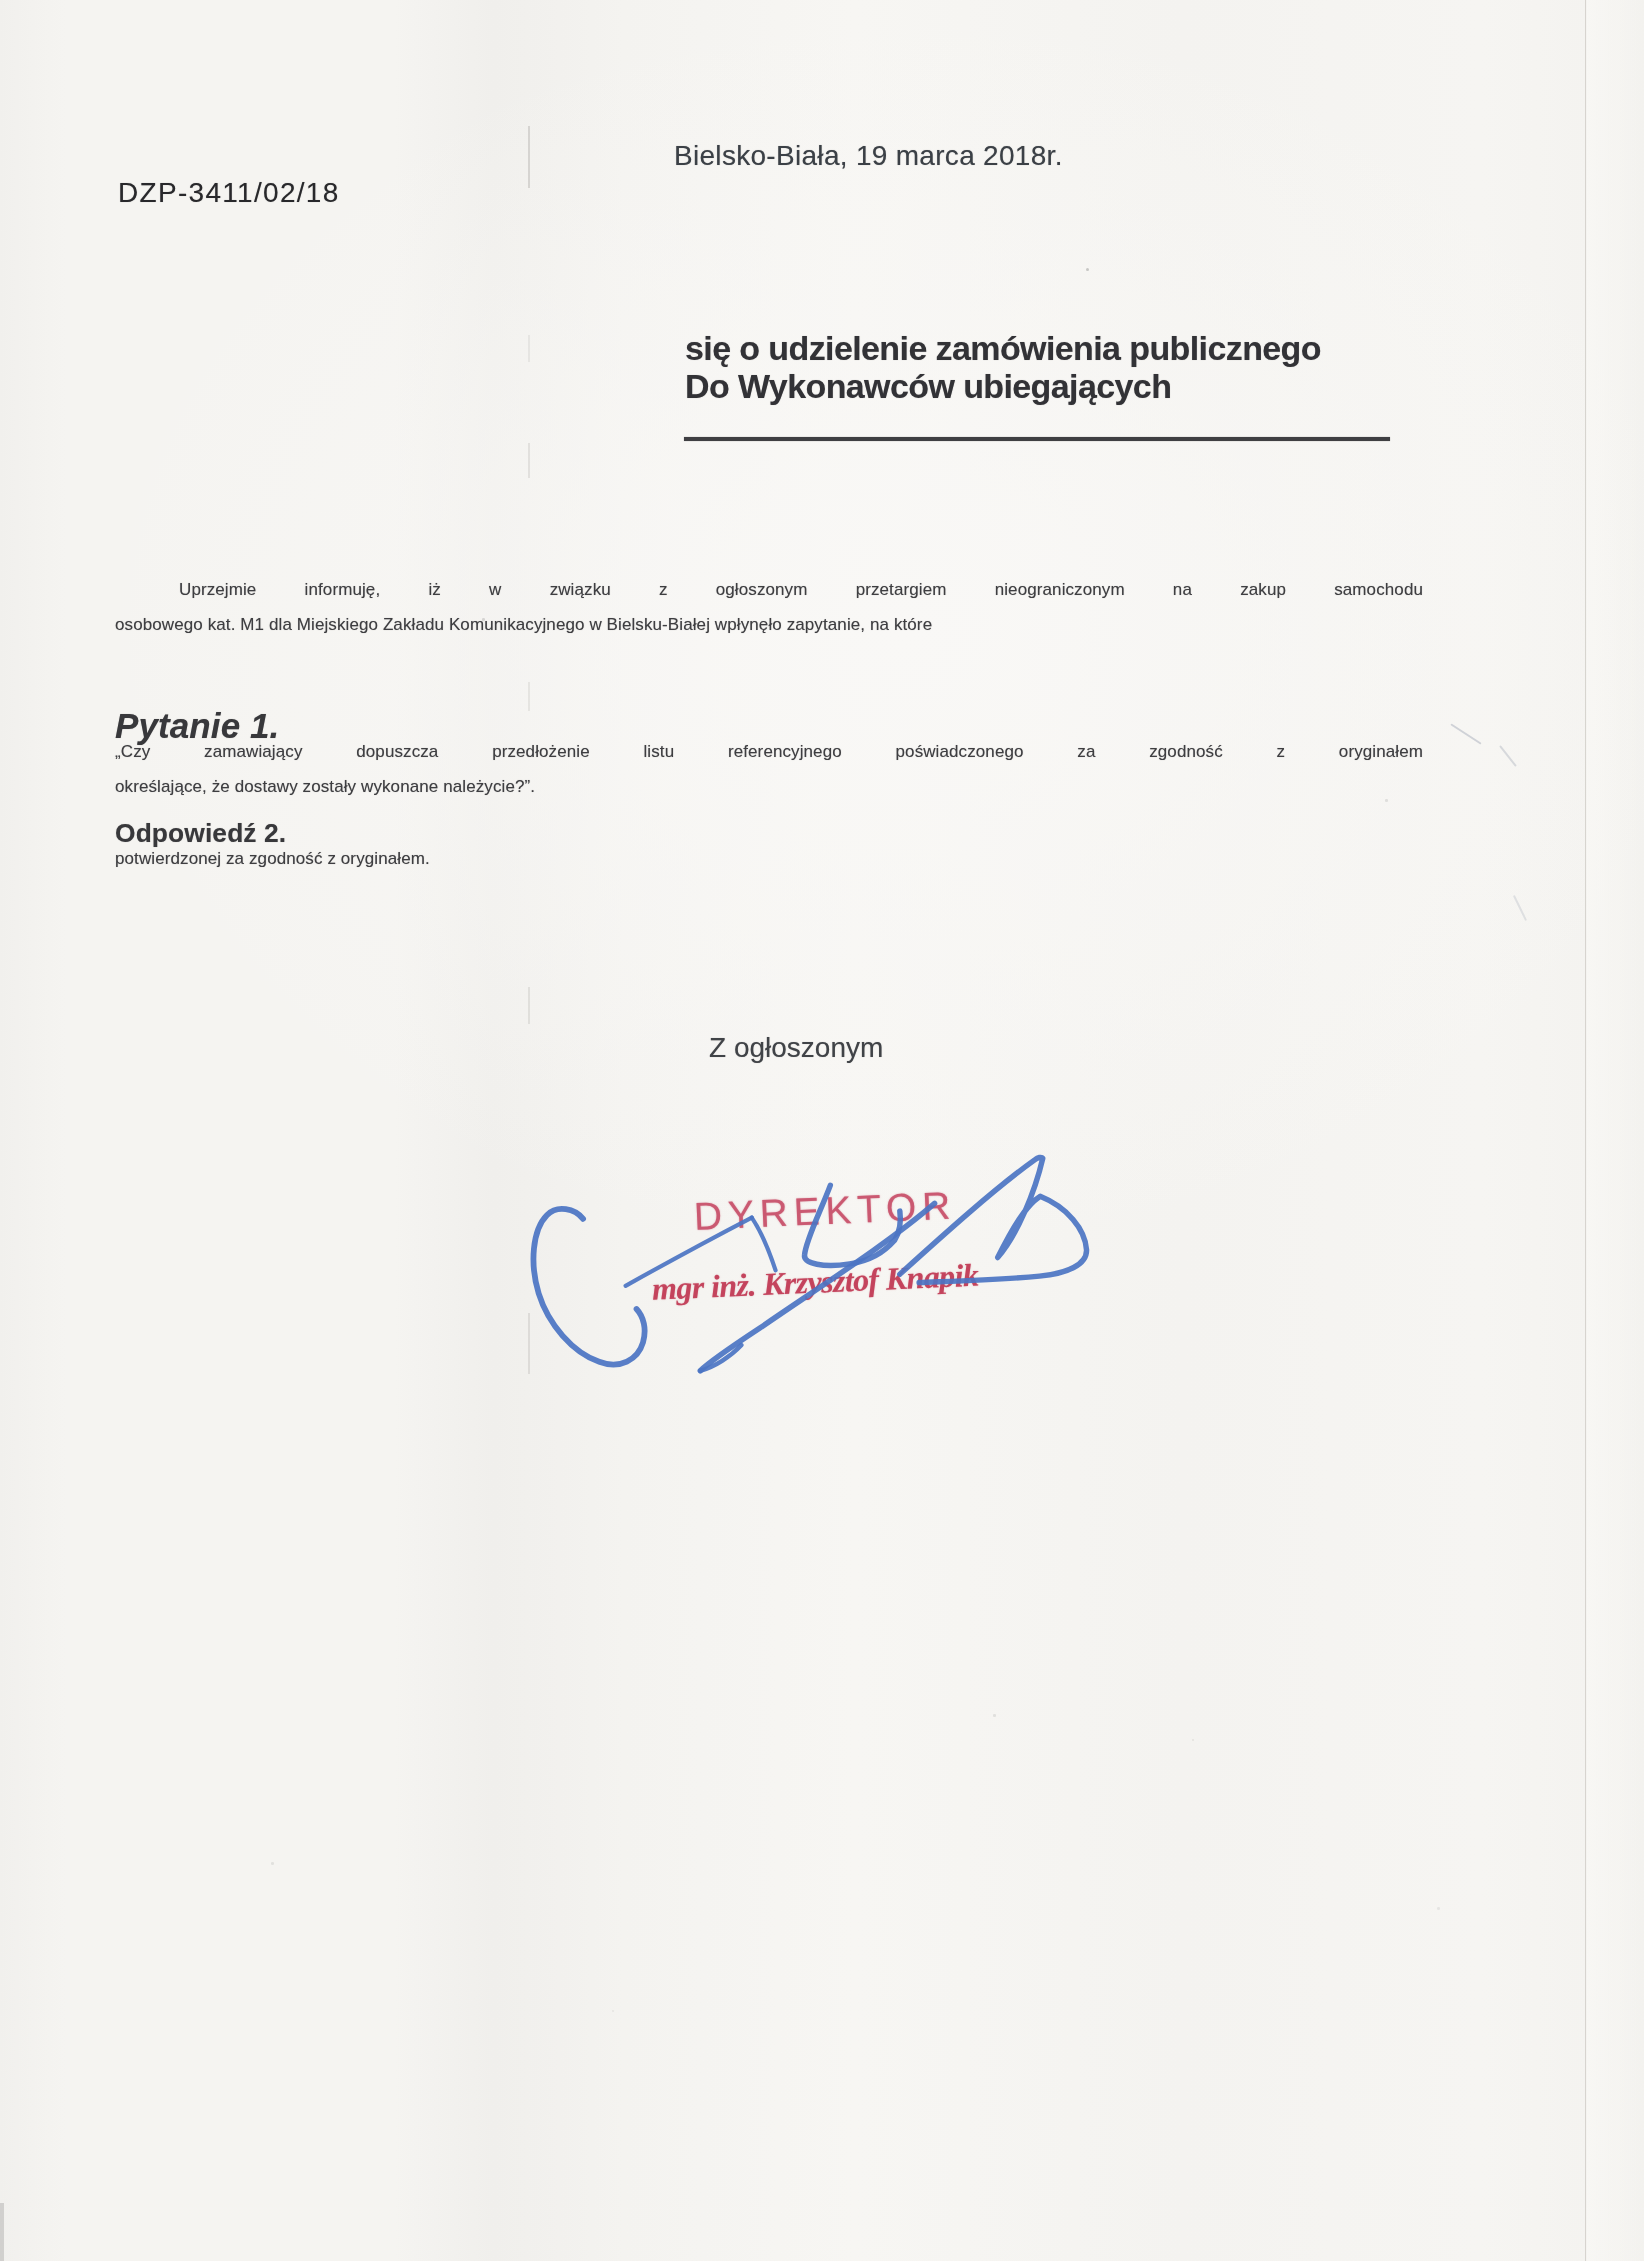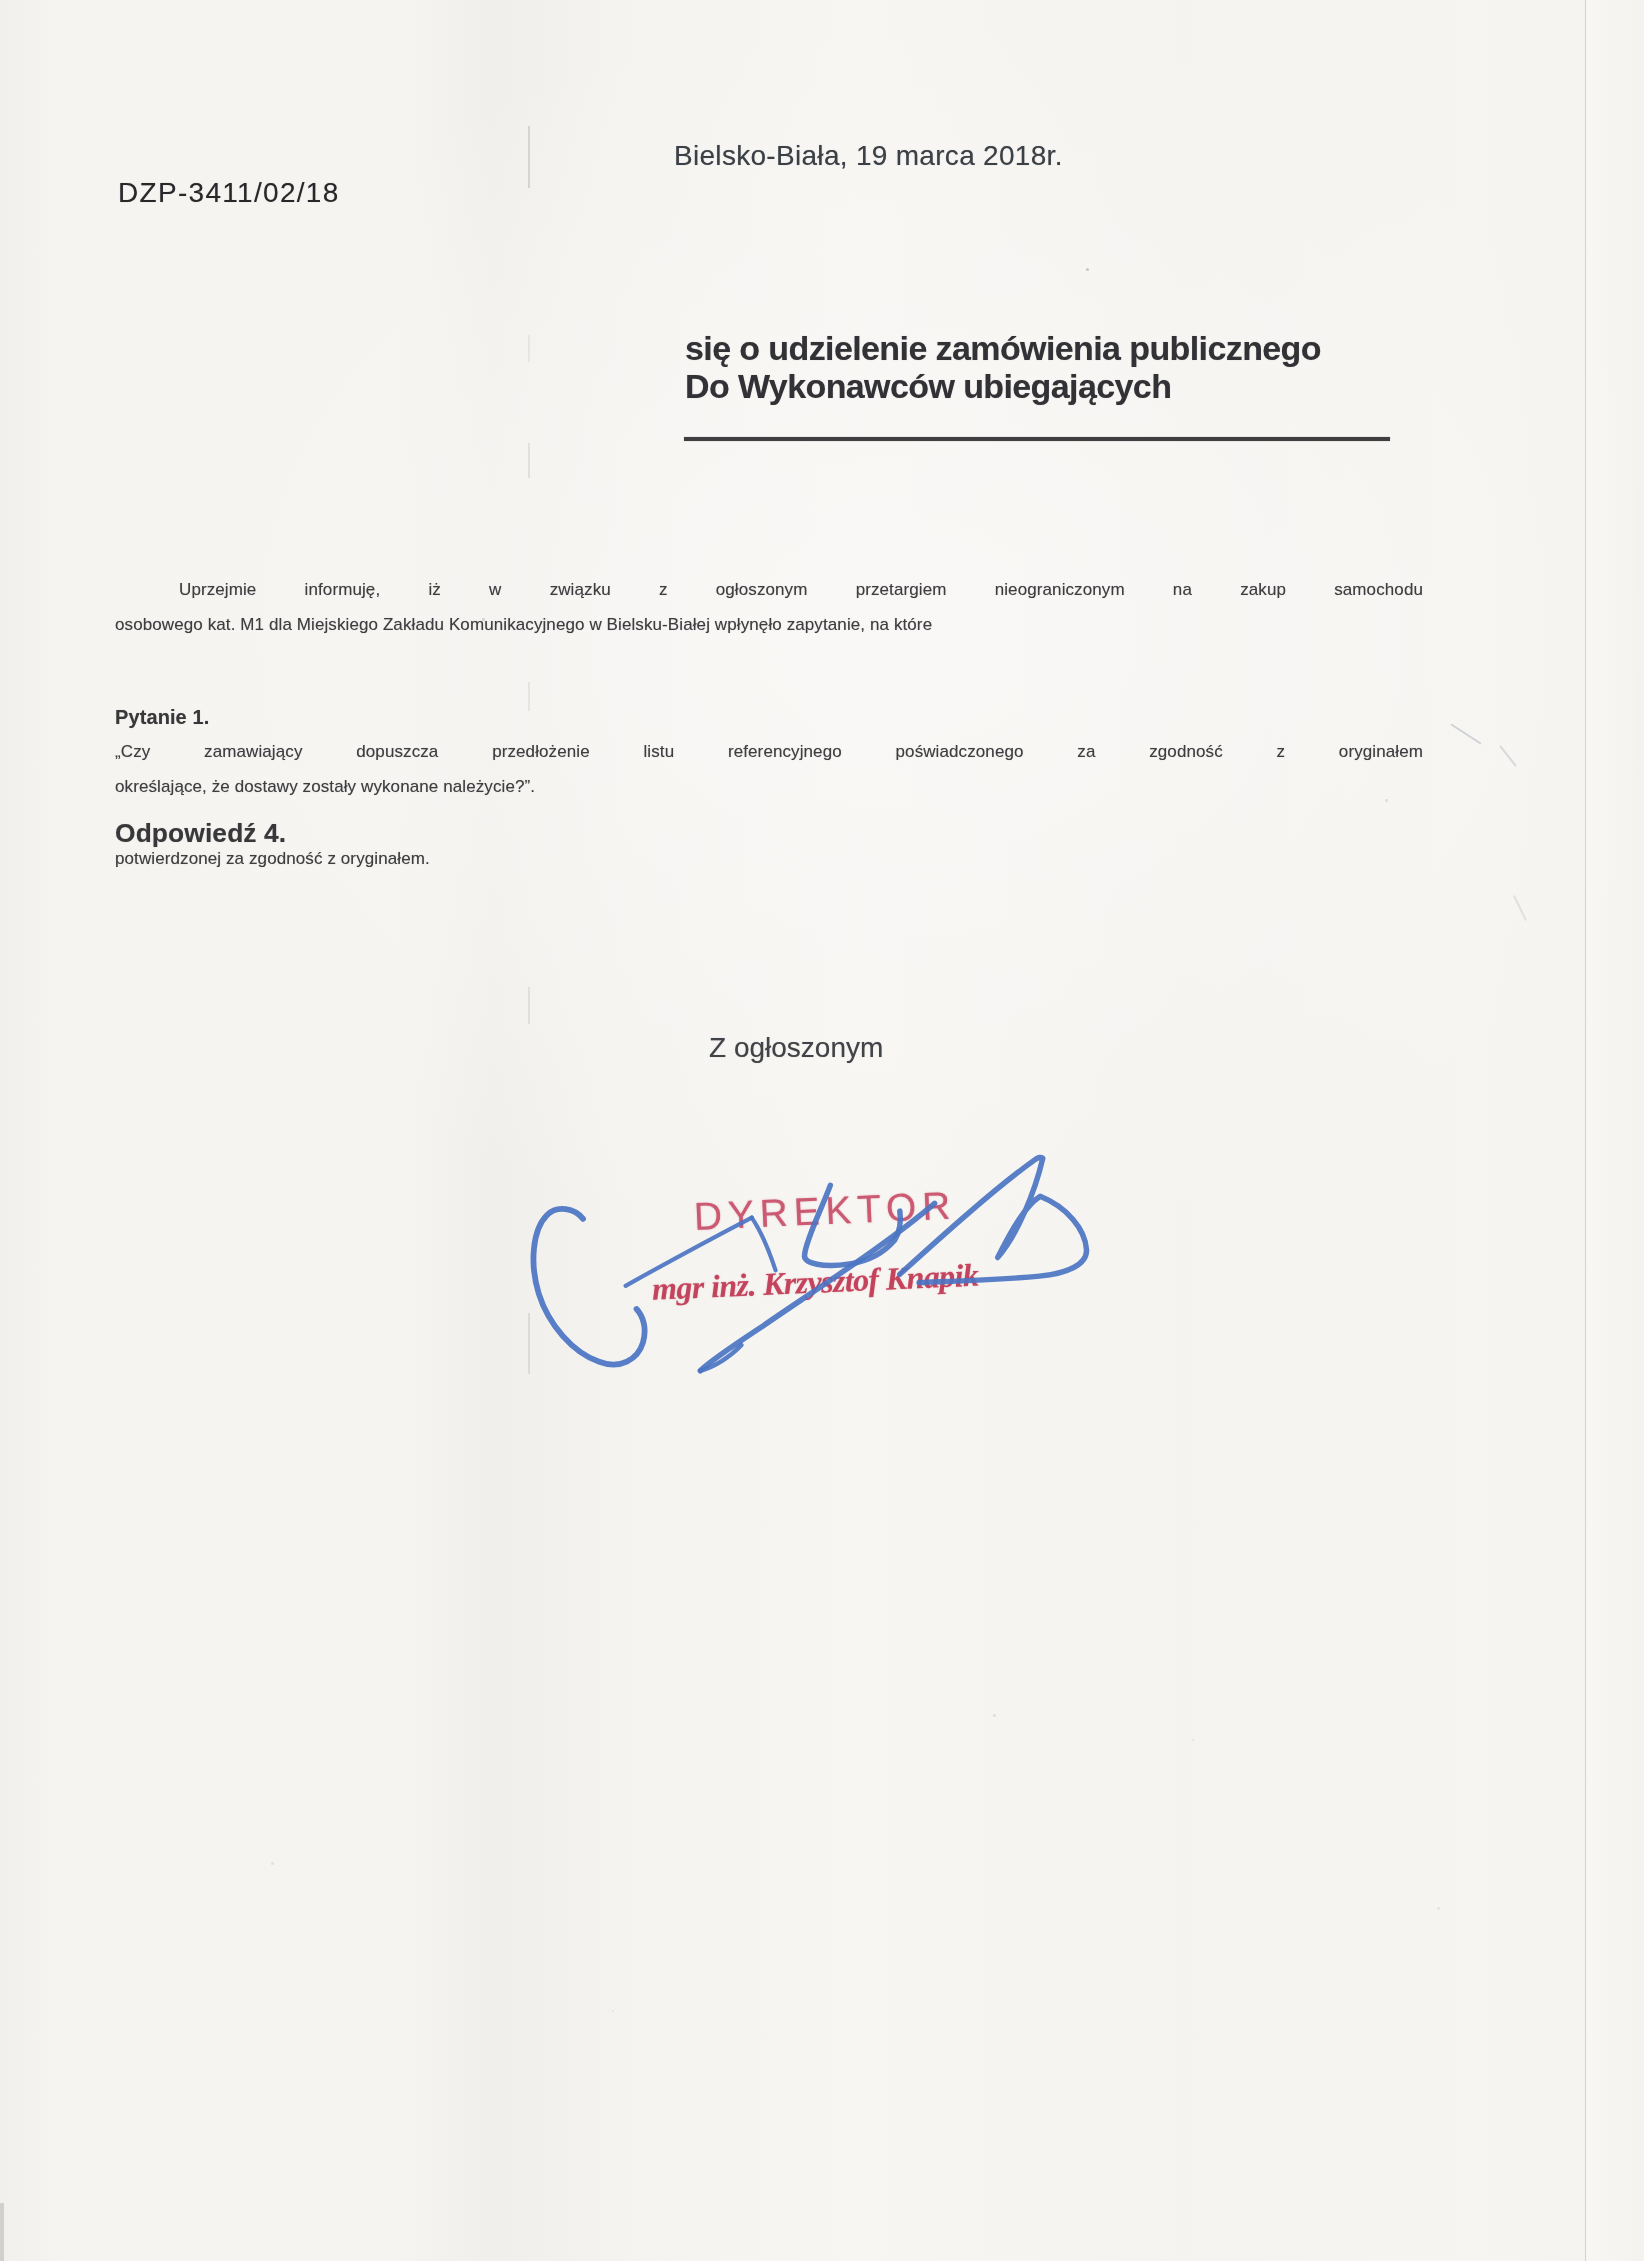--- a/index.html
+++ b/index.html
@@ -53,21 +53,21 @@
   .heading-rule{position:absolute;left:684px;top:437px;width:706px;height:3.9px;
     background:#3f3f42;box-shadow:0 0 1px rgba(60,60,64,.7);}
 
   
   .body-col{position:absolute;left:115px;width:1308px;font-size:17px;color:#3e3e41;
     letter-spacing:0.1px;}
   .para .para-line{line-height:35px;text-align:justify;text-align-last:justify;}
   .para .para-line:last-child{text-align-last:left;}
   .indent-first .para-line:first-child{text-indent:64px;}
   .intro{top:572px;}
-  .q-label{top:706px;font-weight:700;font-size:20px;color:#38383b;}
+  .q-label{top:706px;font-weight:700;font-size:35px;color:#38383b;font-style:italic;}
   .question{top:734px;}
   .a-label{top:818px;font-weight:700;font-size:26.4px;color:#38383b;}
   .answer{top:841px;}
 
   .closing{position:absolute;left:709px;top:1032px;font-size:28px;color:#404347;}
 
   
   .red-stamp{position:absolute;left:693px;top:1196px;width:335px;
     transform:rotate(-2.5deg);transform-origin:0 0;}
   .rs-title{font-size:39px;line-height:41px;font-weight:500;letter-spacing:5.8px;
@@ -121,21 +121,21 @@
       <div class="para-line">Uprzejmie informuję, iż w związku z ogłoszonym przetargiem nieograniczonym na zakup samochodu</div>
       <div class="para-line">osobowego kat. M1 dla Miejskiego Zakładu Komunikacyjnego w Bielsku-Białej wpłynęło zapytanie, na które</div>
     </div>
 
   <div class="body-col q-label doc-text">Pytanie 1.</div>
   <div class="body-col para question doc-text">
       <div class="para-line">„Czy zamawiający dopuszcza przedłożenie listu referencyjnego poświadczonego za zgodność z oryginałem</div>
       <div class="para-line">określające, że dostawy zostały wykonane należycie?”.</div>
     </div>
 
-  <div class="body-col a-label doc-text">Odpowiedź 4.</div>
+  <div class="body-col a-label doc-text">Odpowiedź 2.</div>
   <div class="body-col para answer doc-text">
       <div class="para-line">potwierdzonej za zgodność z oryginałem.</div>
     </div>
 
   <div class="closing doc-text">Z ogłoszonym</div>
 
   <div class="red-stamp">
     <div class="rs-title">DYREKTOR</div>
     <div class="rs-name">mgr inż. Krzysztof Knapik</div>
   </div>

